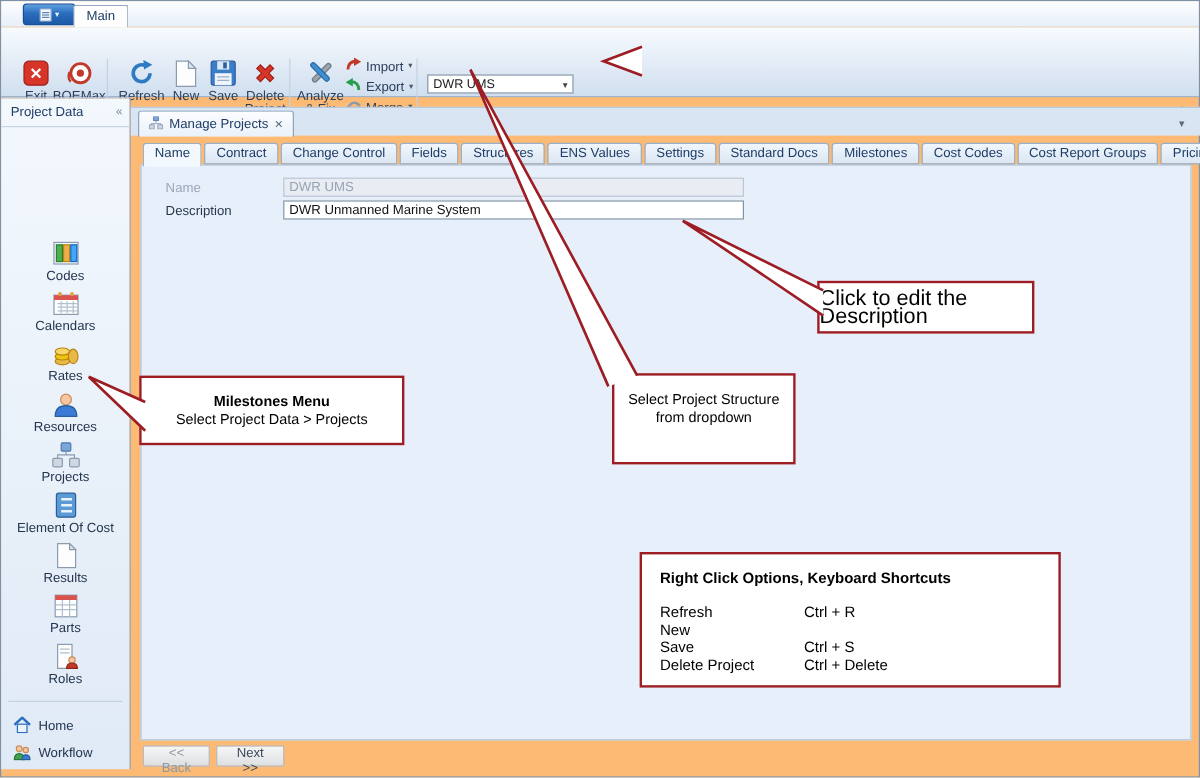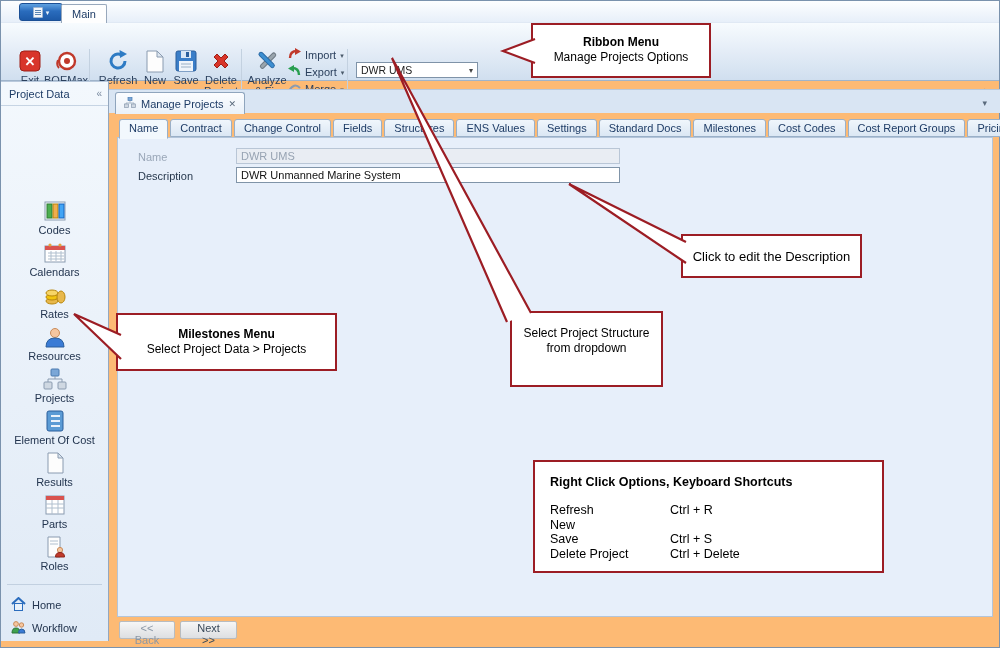--- a/index.html
+++ b/index.html
@@ -79,21 +79,21 @@
     border:1px solid #b8bcc0; border-radius:2px; cursor:pointer; }
   #back-btn { left:118px; width:56px; color:#8a97a6; }
   #next-btn { left:179px; width:57px; color:#3a4a5a; }
 
   
   .callout { position:absolute; background:#fff; border:2px solid #9c1d24; z-index:40; color:#000;
     font-size:12px; line-height:15px; }
   .callout .t { font-weight:bold; }
   #callout-ribbon { left:530px; top:22px; width:180px; height:55px; text-align:center; padding-top:10px; }
   #callout-desc { left:680px; top:233px; width:181px; height:44px; display:flex; align-items:center;
-    justify-content:center; font-size:13px; }
+    justify-content:center; font-size:18px; }
   #callout-nav { left:115px; top:312px; width:221px; height:58px; text-align:center; padding-top:12px; }
   #callout-structure { left:509px; top:310px; width:153px; height:76px; text-align:center; padding-top:13px; }
   #callout-shortcuts { left:532px; top:459px; width:351px; height:113px; padding:13px 0 0 15px; font-size:12.5px; }
   #callout-shortcuts .rows { margin-top:13px; }
   #callout-shortcuts .row { display:flex; line-height:14.5px; }
   #callout-shortcuts .row .a { width:120px; }
 
   #pointer-overlay { position:absolute; inset:0; z-index:50; pointer-events:none; }
 </style>
 </head>
@@ -410,24 +410,20 @@
   <div id="panel">
     <span id="name-label" class="form-label">Name</span>
     <input id="name-input" class="form-input" disabled="" value="DWR UMS" style="">
     <span id="desc-label" class="form-label">Description</span>
     <input id="desc-input" class="form-input" value="DWR Unmanned Marine System" style="">
   </div>
 
   <button id="back-btn" class="wiz-btn">&lt;&lt; Back</button>
   <button id="next-btn" class="wiz-btn">Next &gt;&gt;</button>
 
-  <div id="callout-ribbon" class="callout">
-    <div class="t">Ribbon Menu</div>
-    <div>Manage Projects Options</div>
-  </div>
 
   <div id="callout-desc" class="callout">
     <div>Click to edit the Description</div>
   </div>
 
   <div id="callout-nav" class="callout">
     <div class="t">Milestones Menu</div>
     <div>Select Project Data &gt; Projects</div>
   </div>
 

